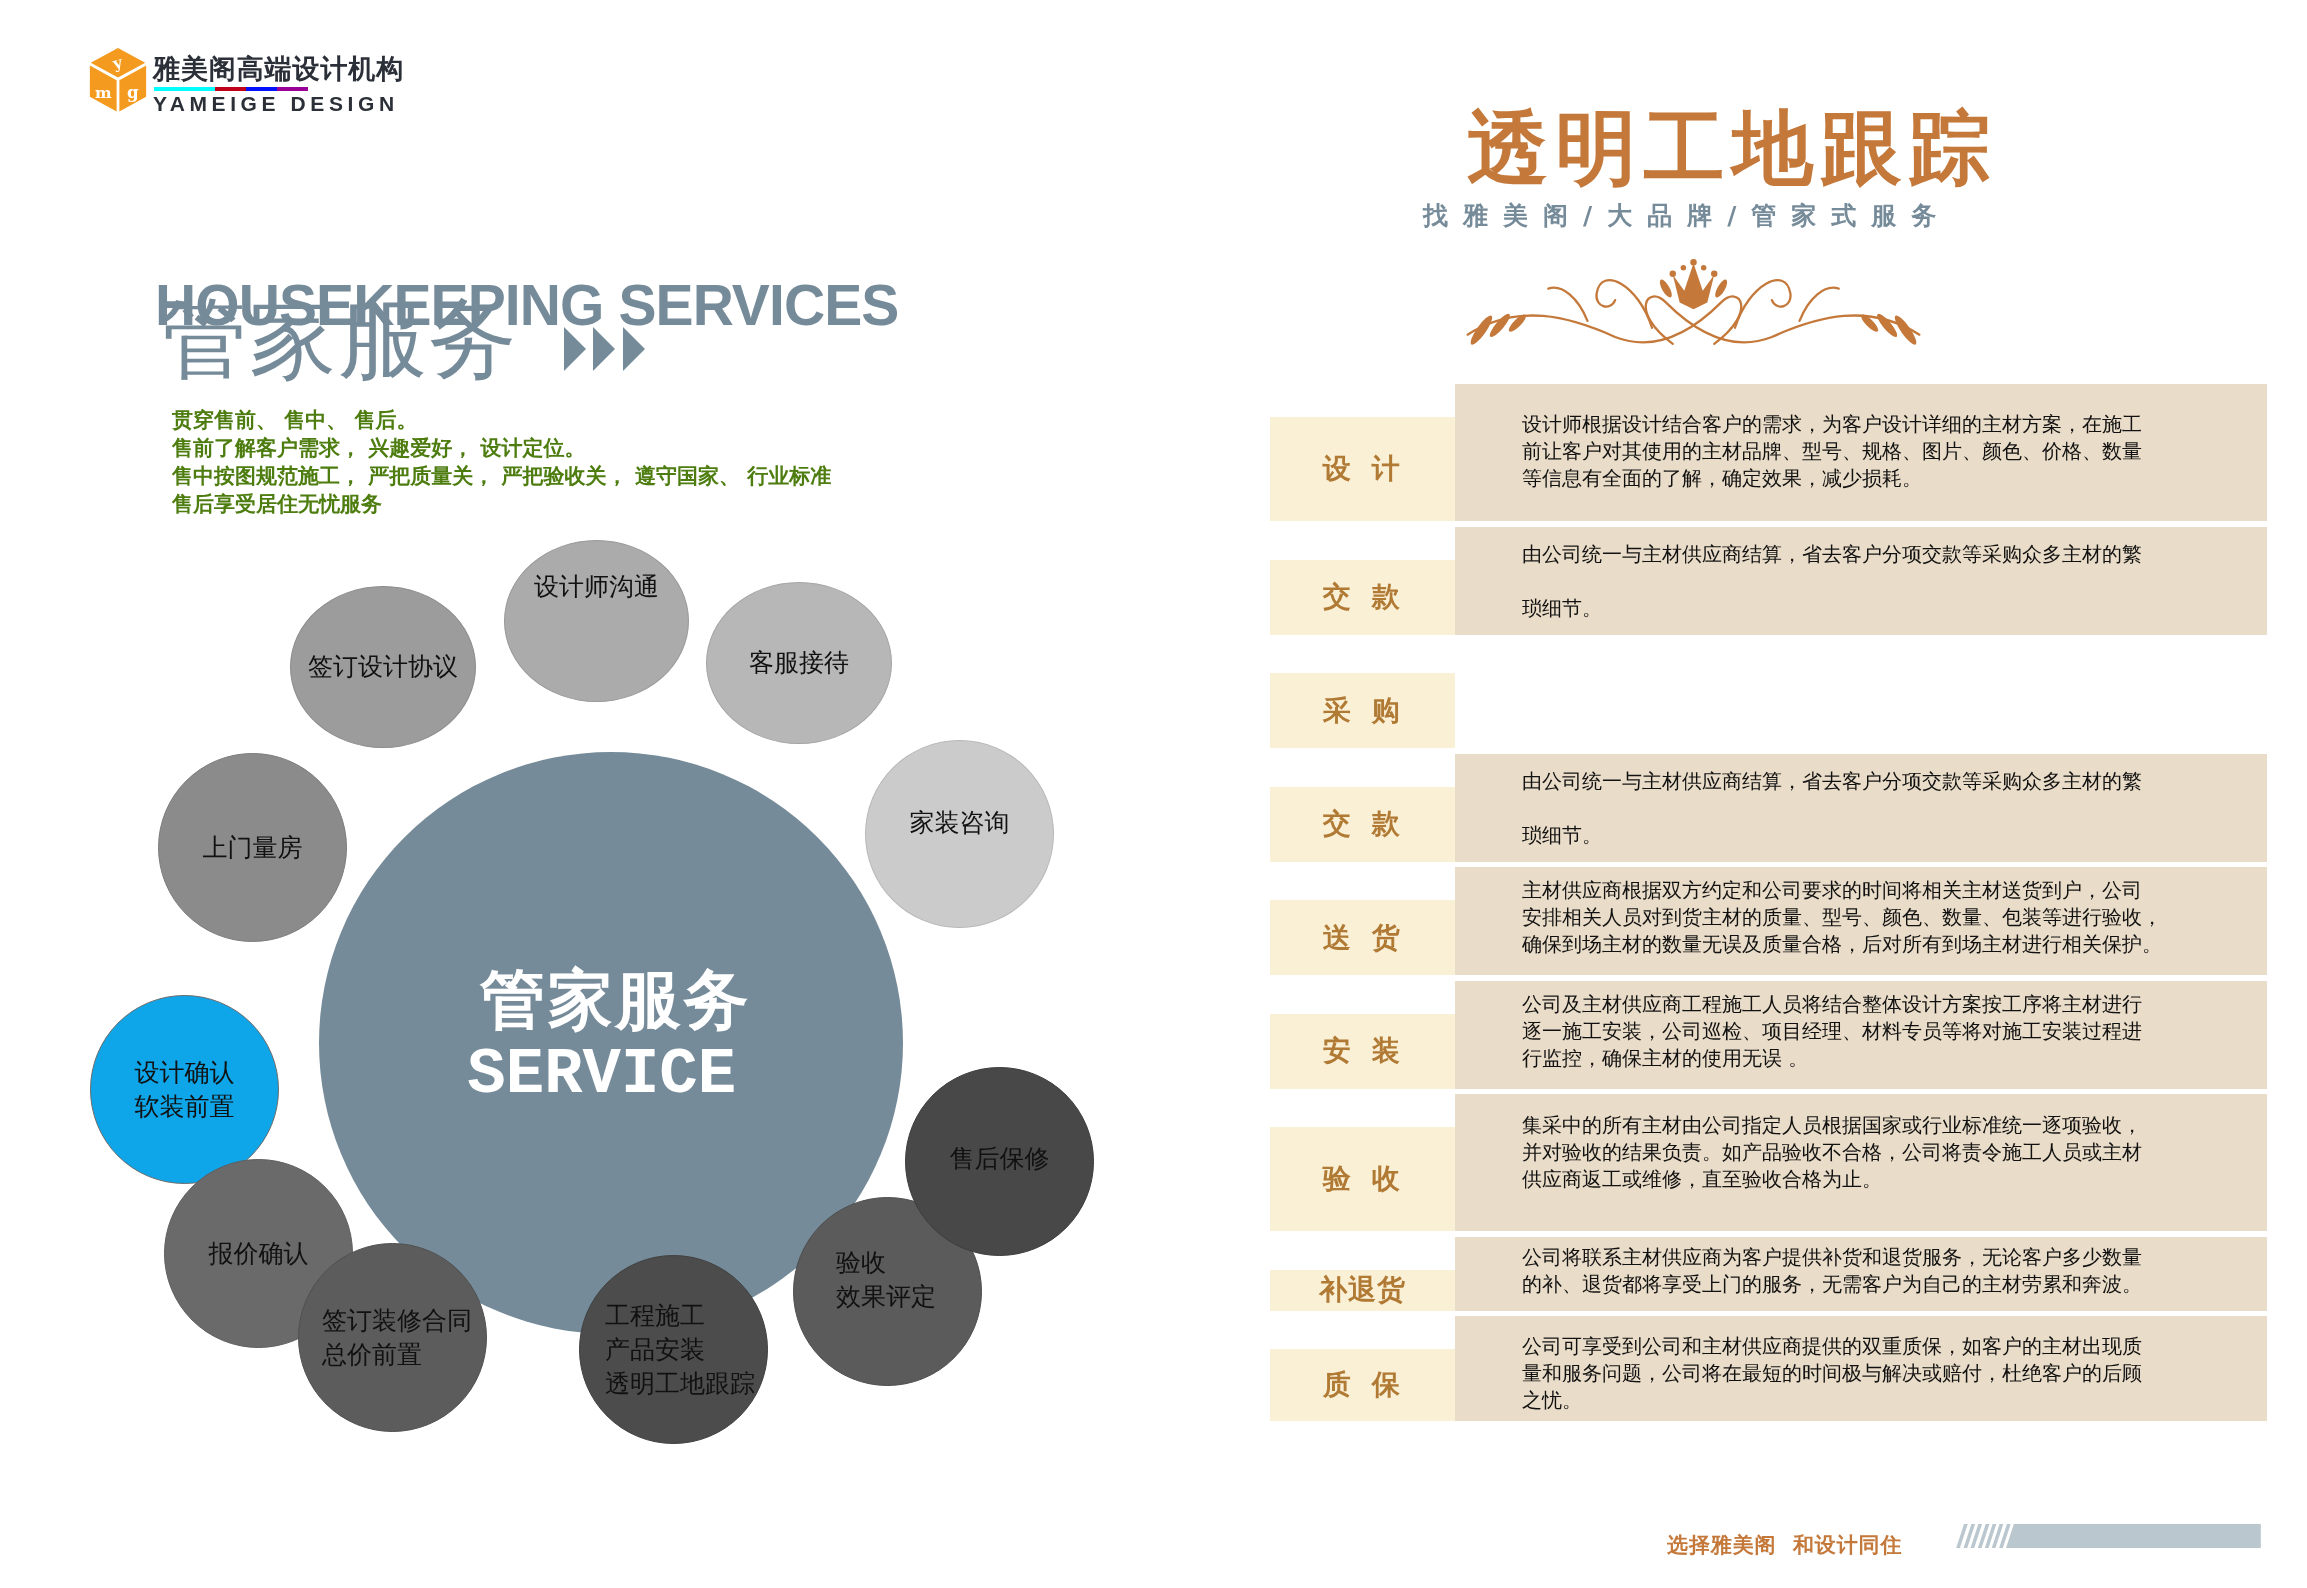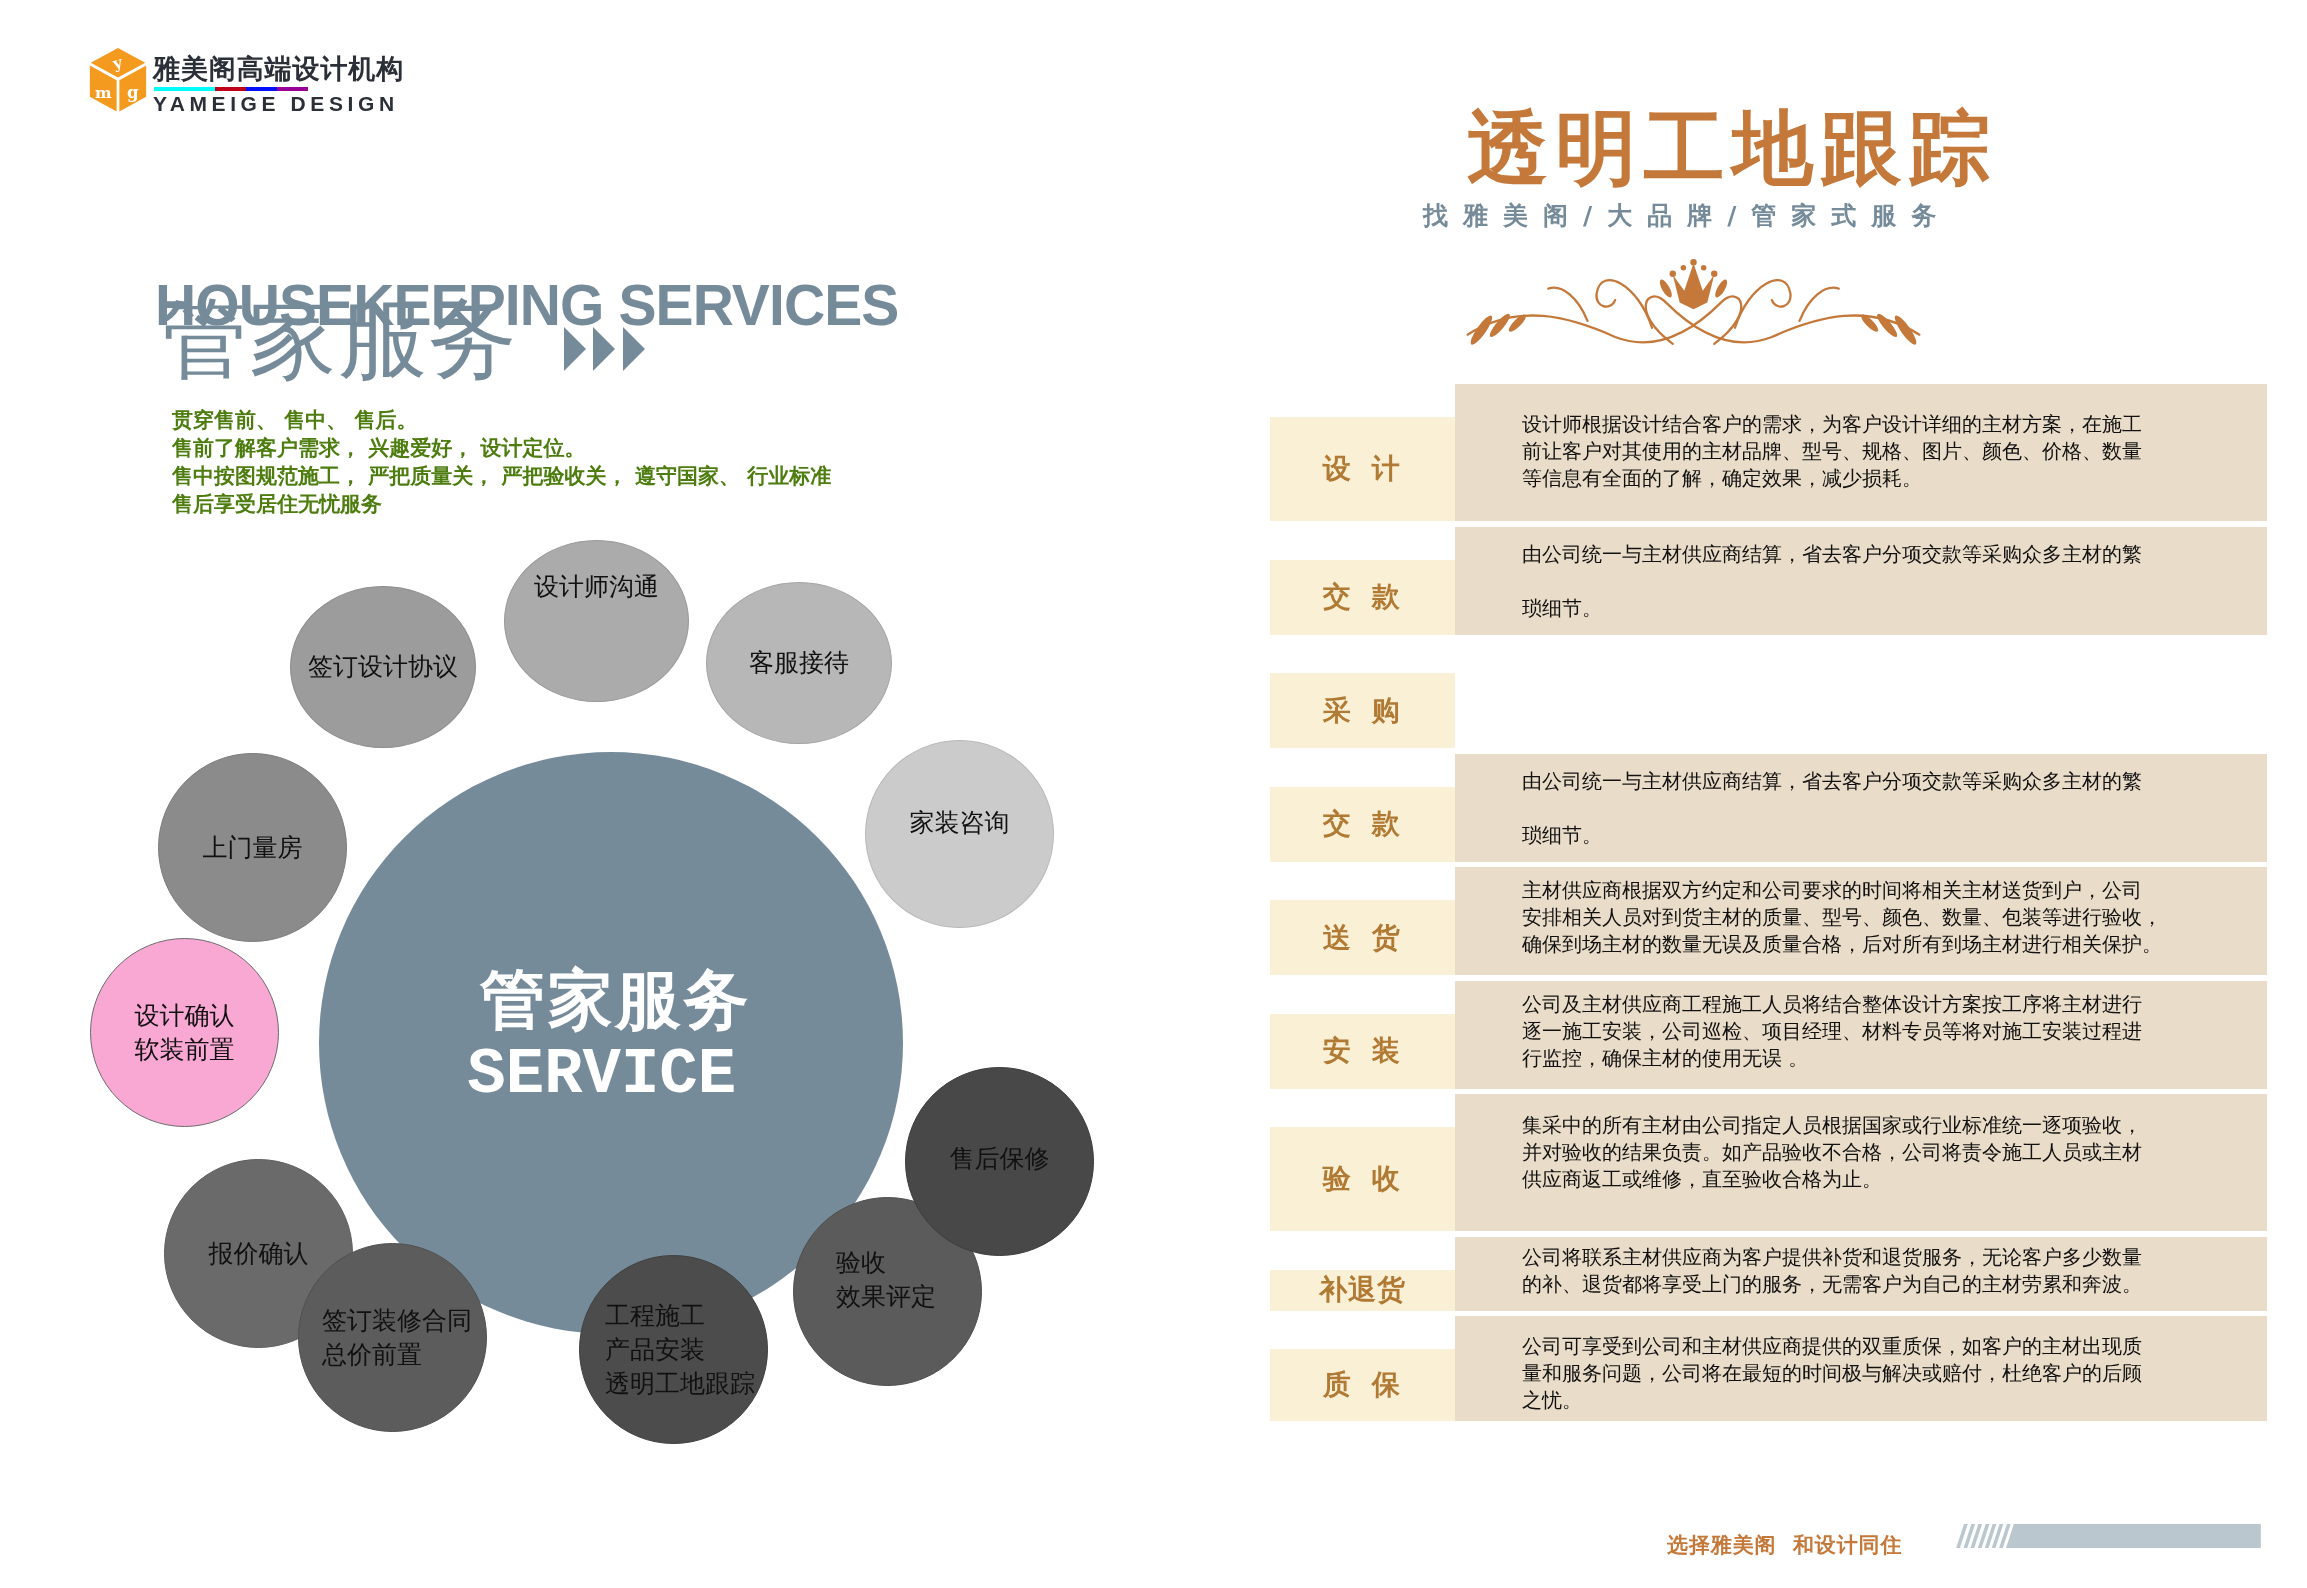--- a/index.html
+++ b/index.html
@@ -95,21 +95,21 @@
 </div>
 <div class="bubble" style="left:865px;top:740px;width:189px;height:188px;background:#cbcbcb;border:1.4px solid #b8b8b8;padding-bottom:23px;">
   <span>家装咨询</span>
 </div>
 <div class="bubble" style="left:290px;top:586px;width:186px;height:162px;background:#9c9c9c;border:1.4px solid #8c8c8c;">
   <span>签订设计协议</span>
 </div>
 <div class="bubble" style="left:158px;top:753px;width:189px;height:189px;background:#8b8b8b;border:1.4px solid #7c7c7c;">
   <span>上门量房</span>
 </div>
-<div class="bubble" style="left:90px;top:938px;width:189px;height:189px;background:#f9a8d4;border:1.4px solid #6c6c6c;">
+<div class="bubble" style="left:90px;top:995px;width:189px;height:189px;background:#0ea5e9;border:1.4px solid #6c6c6c;">
   <span>设计确认
 软装前置</span>
 </div>
 <div class="bubble" style="left:164px;top:1159px;width:189px;height:189px;background:#6a6a6a;border:1.4px solid #5e5e5e;">
   <span>报价确认</span>
 </div>
 <div class="bubble left-text" style="left:298px;top:1243px;width:189px;height:189px;background:#5c5c5c;border:1.4px solid #505050;padding-left:23px;">
   <span>签订装修合同
 总价前置</span>
 </div>

